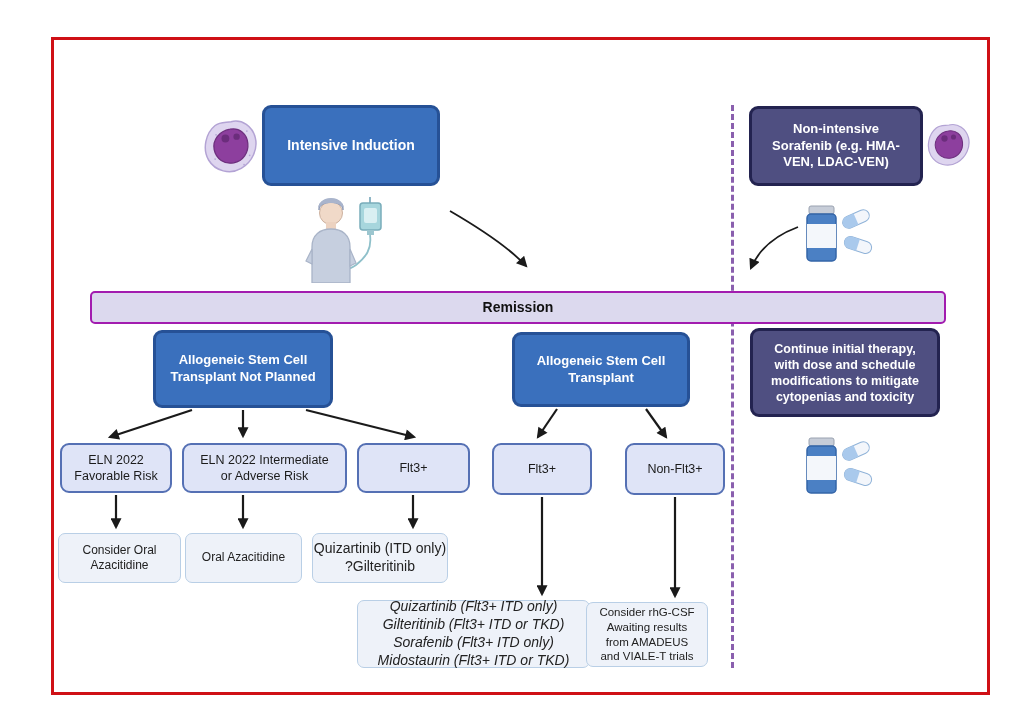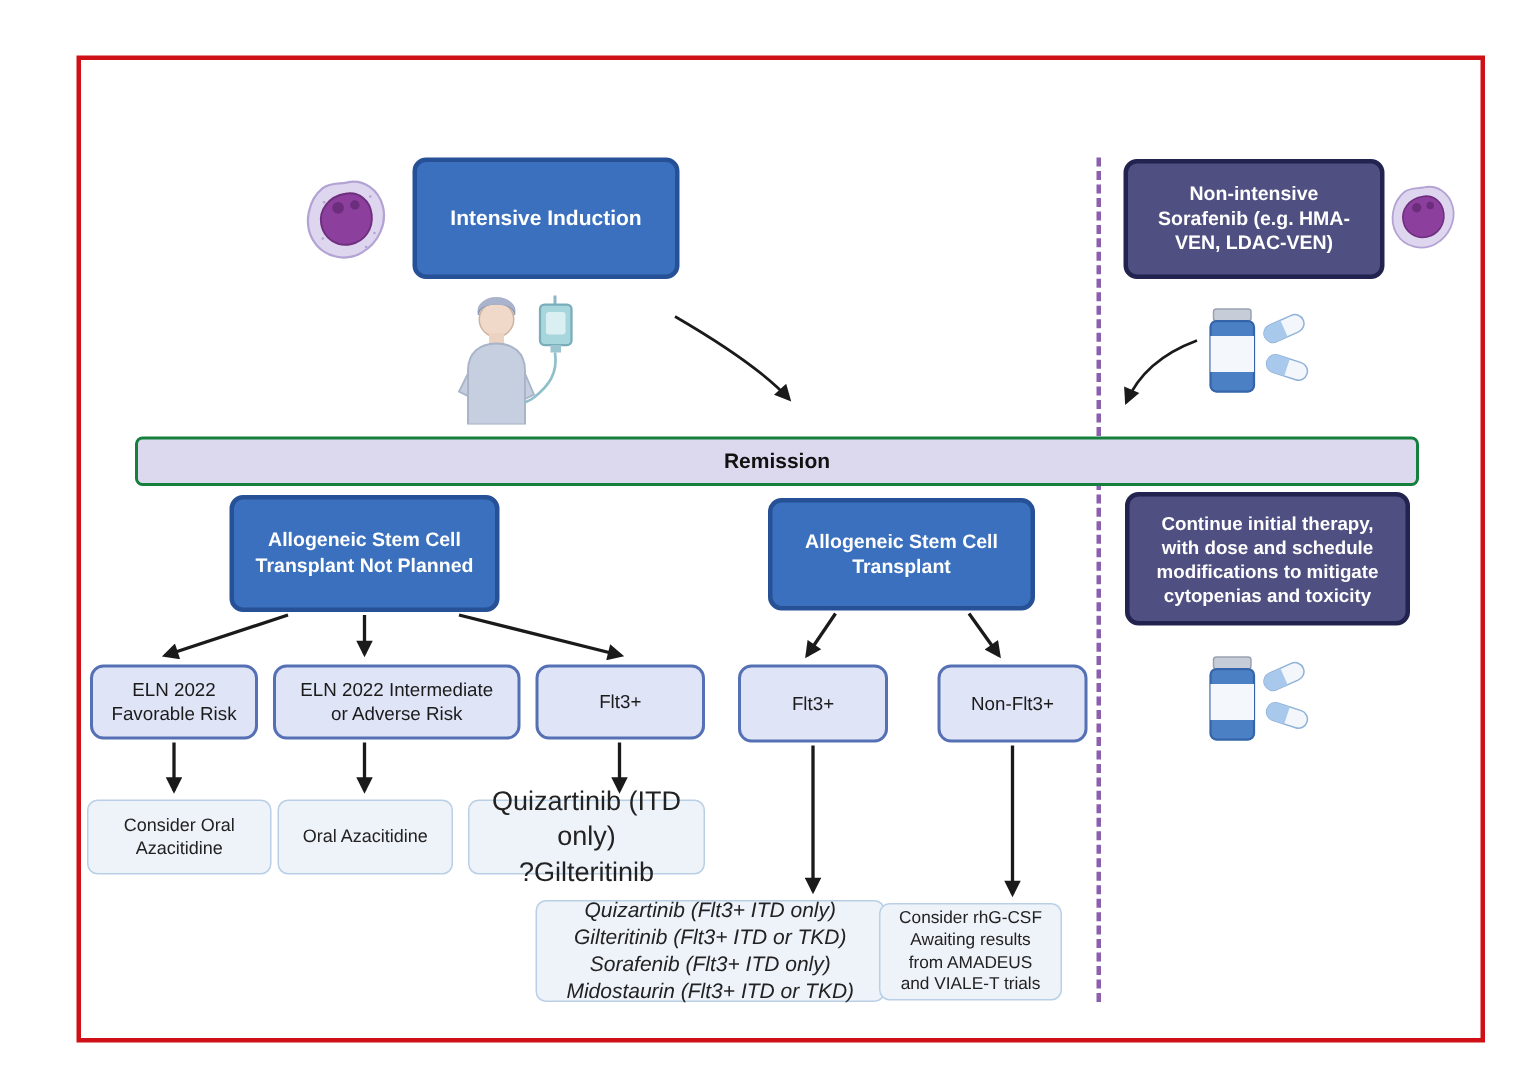--- a/index.html
+++ b/index.html
@@ -6,35 +6,35 @@
   .canvas{position:relative;width:1024px;height:721px;background:#ffffff;overflow:hidden;
           font-family:"Liberation Sans",sans-serif;}
   .frame{position:absolute;left:51px;top:37px;width:939px;height:658px;box-sizing:border-box;
          border:3px solid #cf1016;background:#ffffff;}
   .divider{position:absolute;left:731px;top:105px;height:563px;width:0;
            border-left:3px dashed #8a5fae;}
   .box{position:absolute;box-sizing:border-box;display:flex;align-items:center;justify-content:center;
        text-align:center;border-radius:9px;white-space:pre-line;line-height:1.28;}
   .blue{background:#3a70bd;border:3px solid #265196;color:#ffffff;font-weight:bold;}
   .purple{background:#4f4f81;border:3px solid #232350;color:#ffffff;font-weight:bold;}
-  .bar{background:#dcd9ee;border:2px solid #15803d;color:#111111;font-weight:bold;border-radius:5px;}
+  .bar{background:#dcd9ee;border:2px solid #a21caf;color:#111111;font-weight:bold;border-radius:5px;}
   .branch{background:#dfe4f7;border:2px solid #5570b4;color:#1b1b1b;}
   .leaf{background:#eef2f9;border:1.5px solid #b9cfe6;color:#222222;border-radius:7px;}
   .icon{position:absolute;}
   svg{display:block;}
   .arrows{position:absolute;left:0;top:0;pointer-events:none;}
 </style>
 </head>
 <body>
 
 <div class="canvas">
   <div class="frame"></div>
   <div class="divider"></div>
 
-  <div class="box blue" style="left:275px;top:105px;width:178px;height:81px;font-size:14px;">Intensive Induction</div>
+  <div class="box blue" style="left:262px;top:105px;width:178px;height:81px;font-size:14px;">Intensive Induction</div>
 
   <div class="box purple" style="left:749px;top:106px;width:174px;height:80px;font-size:13px;">Non-intensive
 Sorafenib (e.g. HMA-
 VEN, LDAC-VEN)</div>
 
   <div class="icon" style="left:203px;top:118px;">
     <svg width="56" height="56" viewBox="0 0 60 60">
       <path d="M30,4 C42,1 53,9 56,21 C59,33 53,47 41,54 C29,61 13,57 6,45 C-1,33 3,16 13,8 C18,4 24,5 30,4 Z" fill="#ded5ef" stroke="#b3a3d4" stroke-width="1.6"></path>
       <circle cx="14" cy="18" r="0.9" fill="#b3a3d4"></circle>
         <circle cx="47" cy="14" r="0.9" fill="#b3a3d4"></circle>
@@ -128,21 +128,21 @@
   <div class="box branch" style="left:182px;top:443px;width:165px;height:50px;font-size:12.5px;">ELN 2022 Intermediate
 or Adverse Risk</div>
   <div class="box branch" style="left:357px;top:443px;width:113px;height:50px;font-size:12.5px;">Flt3+</div>
 
   <div class="box branch" style="left:492px;top:443px;width:100px;height:52px;font-size:12.5px;">Flt3+</div>
   <div class="box branch" style="left:625px;top:443px;width:100px;height:52px;font-size:12.5px;">Non-Flt3+</div>
 
   <div class="box leaf" style="left:58px;top:533px;width:123px;height:50px;font-size:12px;">Consider Oral
 Azacitidine</div>
   <div class="box leaf" style="left:185px;top:533px;width:117px;height:50px;font-size:12px;">Oral Azacitidine</div>
-  <div class="box leaf" style="left:312px;top:533px;width:158px;height:50px;font-size:18px;">Quizartinib (ITD only)
+  <div class="box leaf" style="left:312px;top:533px;width:136px;height:50px;font-size:14px;">Quizartinib (ITD only)
 ?Gilteritinib</div>
 
   <div class="box leaf" style="left:357px;top:600px;width:233px;height:68px;font-size:14px;font-style:italic;">Quizartinib (Flt3+ ITD only)
 Gilteritinib (Flt3+ ITD or TKD)
 Sorafenib (Flt3+ ITD only)
 Midostaurin (Flt3+ ITD or TKD)</div>
   <div class="box leaf" style="left:586px;top:602px;width:122px;height:65px;font-size:11.5px;">Consider rhG-CSF
 Awaiting results
 from AMADEUS
 and VIALE-T trials</div>

